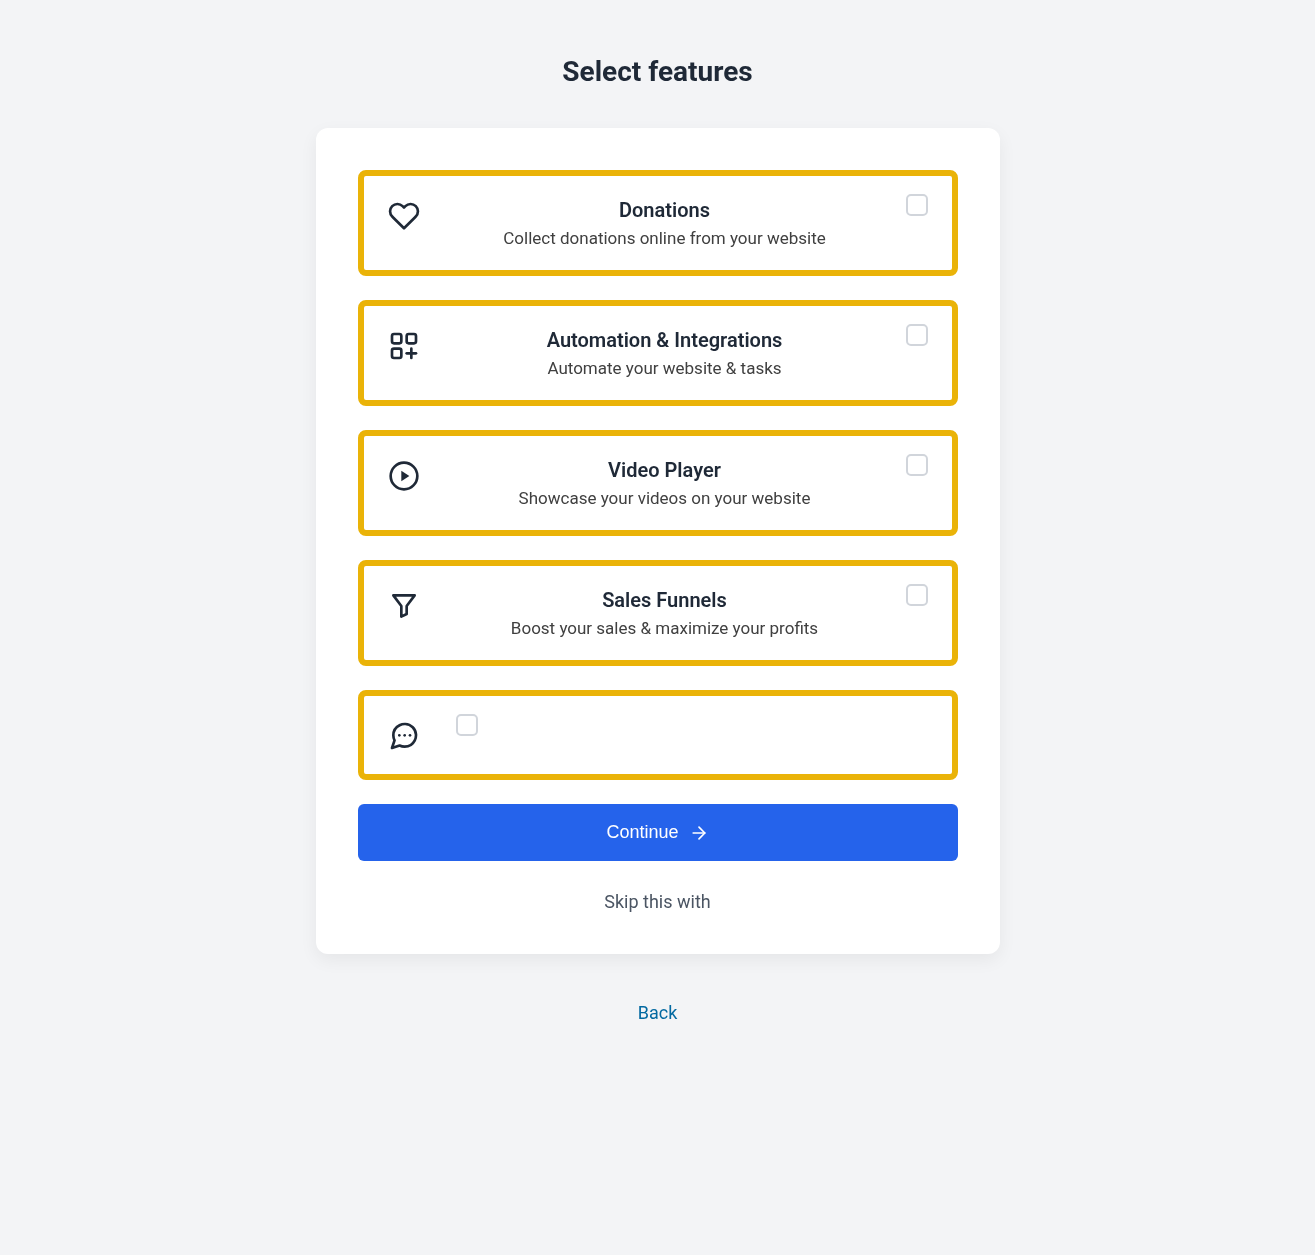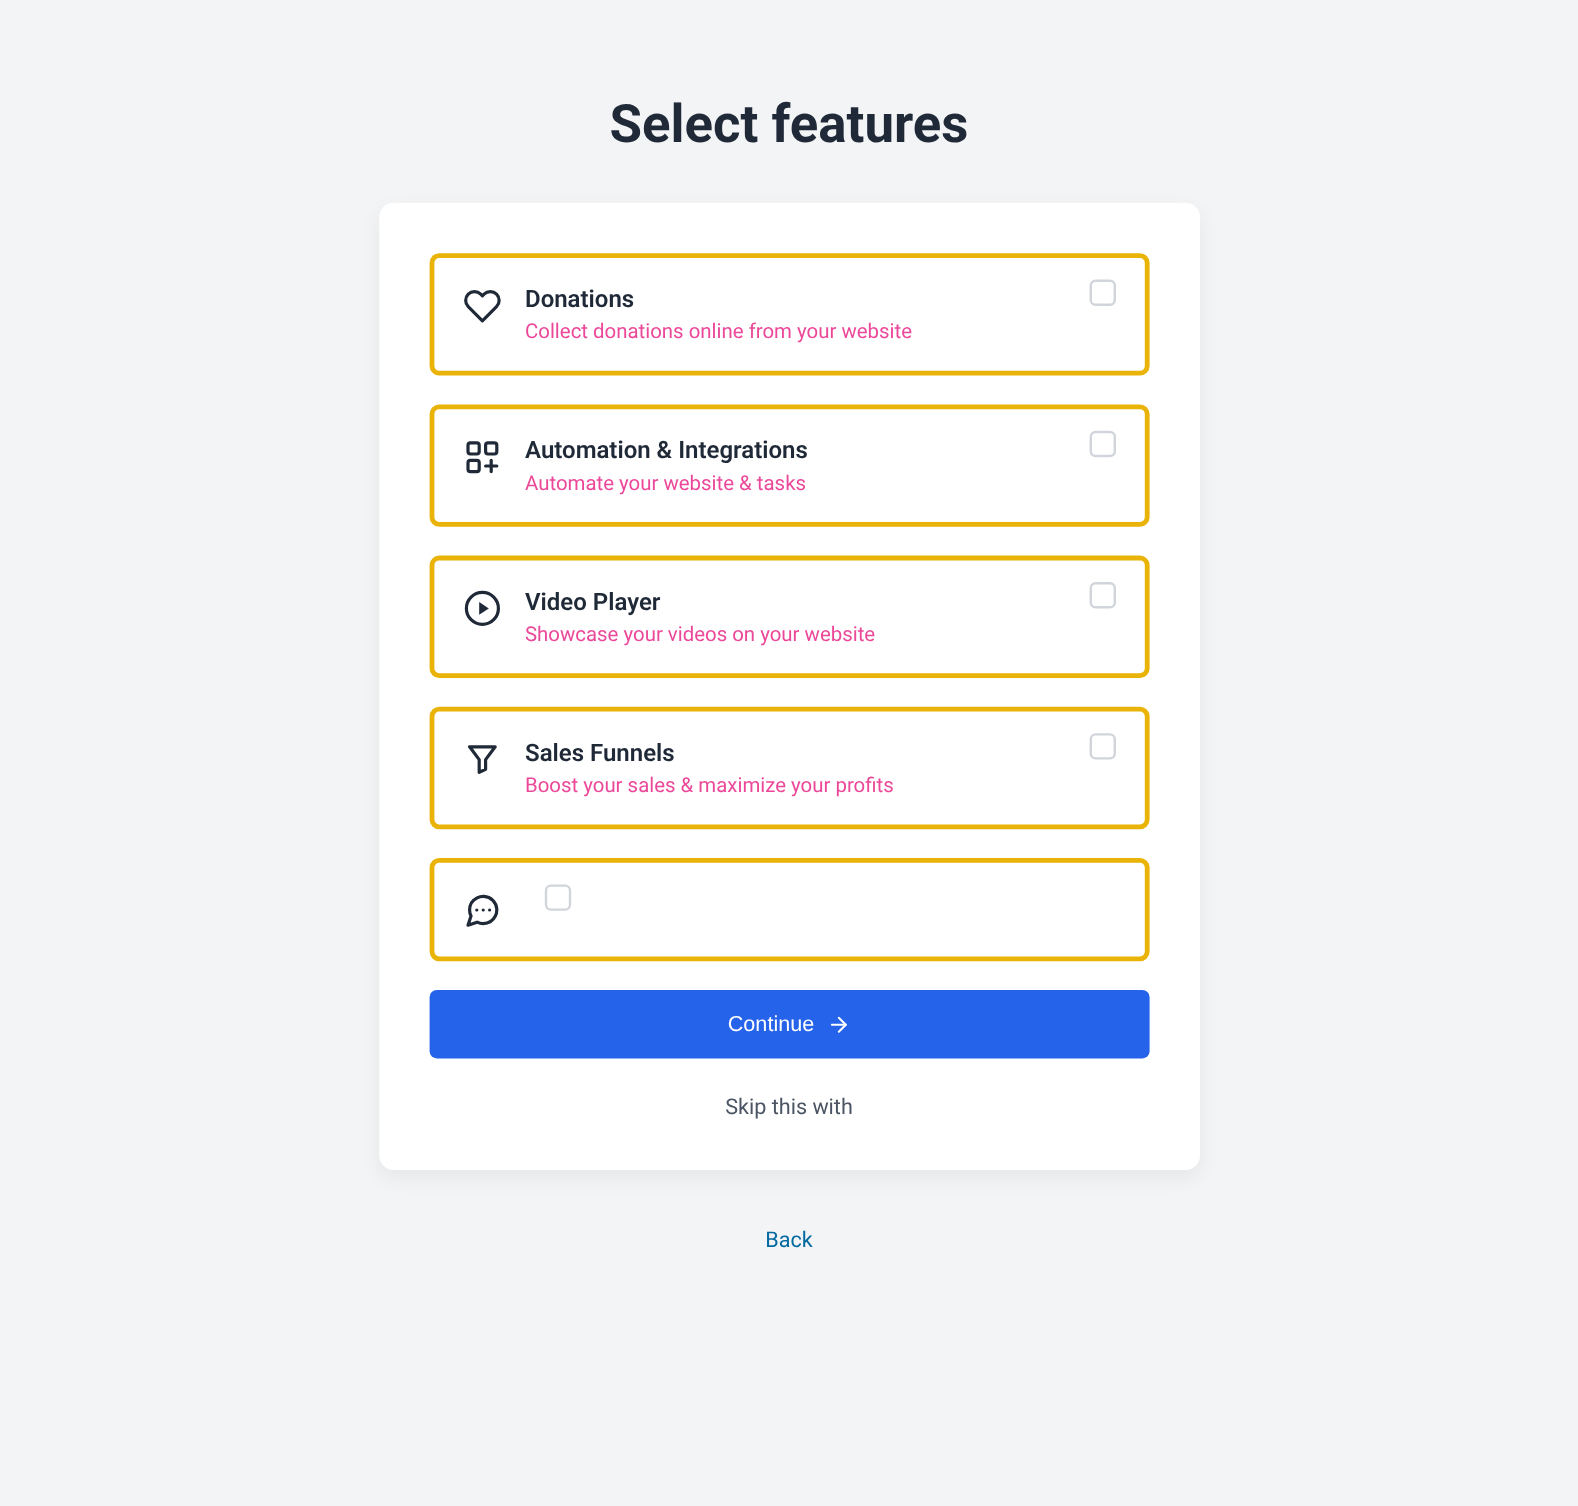--- a/index.html
+++ b/index.html
@@ -11,42 +11,42 @@
       font-family: -apple-system, BlinkMacSystemFont, "Segoe UI", Roboto, "Helvetica Neue", Arial, sans-serif;
       background-color: #f3f4f6;
       width: 1315px;
       min-height: 1255px;
       padding-top: 55px;
       display: flex;
       flex-direction: column;
       align-items: center;
     }
     .page-title {
-      font-size: 44px;
+      font-size: 28px;
       font-weight: 700;
       color: #1f2937;
       margin-bottom: 40px;
-      margin-top: 22px;
     }
     .card {
       background: #ffffff;
       border-radius: 12px;
       width: 684px;
       padding: 42px;
       box-shadow: 0 6px 18px rgba(0,0,0,0.06);
     }
     .feature-item {
       display: flex;
       align-items: flex-start;
-      border: 4px solid #eab308;
+      border: 6px solid #eab308;
       border-radius: 8px;
       padding: 22px 24px;
       margin-bottom: 24px;
       cursor: pointer;
       position: relative;
+      text-align: center;
     }
     .feature-icon {
       width: 32px;
       height: 32px;
       flex-shrink: 0;
       margin-right: 20px;
       margin-top: 2px;
       color: #1f2937;
     }
     .feature-icon svg {
@@ -58,21 +58,21 @@
       flex: 1;
     }
     .feature-title {
       font-size: 20px;
       font-weight: 600;
       color: #1f2937;
       margin-bottom: 6px;
     }
     .feature-desc {
       font-size: 17px;
-      color: #ec4899;
+      color: #404040;
       font-weight: 400;
     }
     .feature-checkbox {
       width: 22px;
       height: 22px;
       border: 2px solid #d1d5db;
       border-radius: 5px;
       flex-shrink: 0;
       margin-left: 16px;
       margin-top: -4px;

